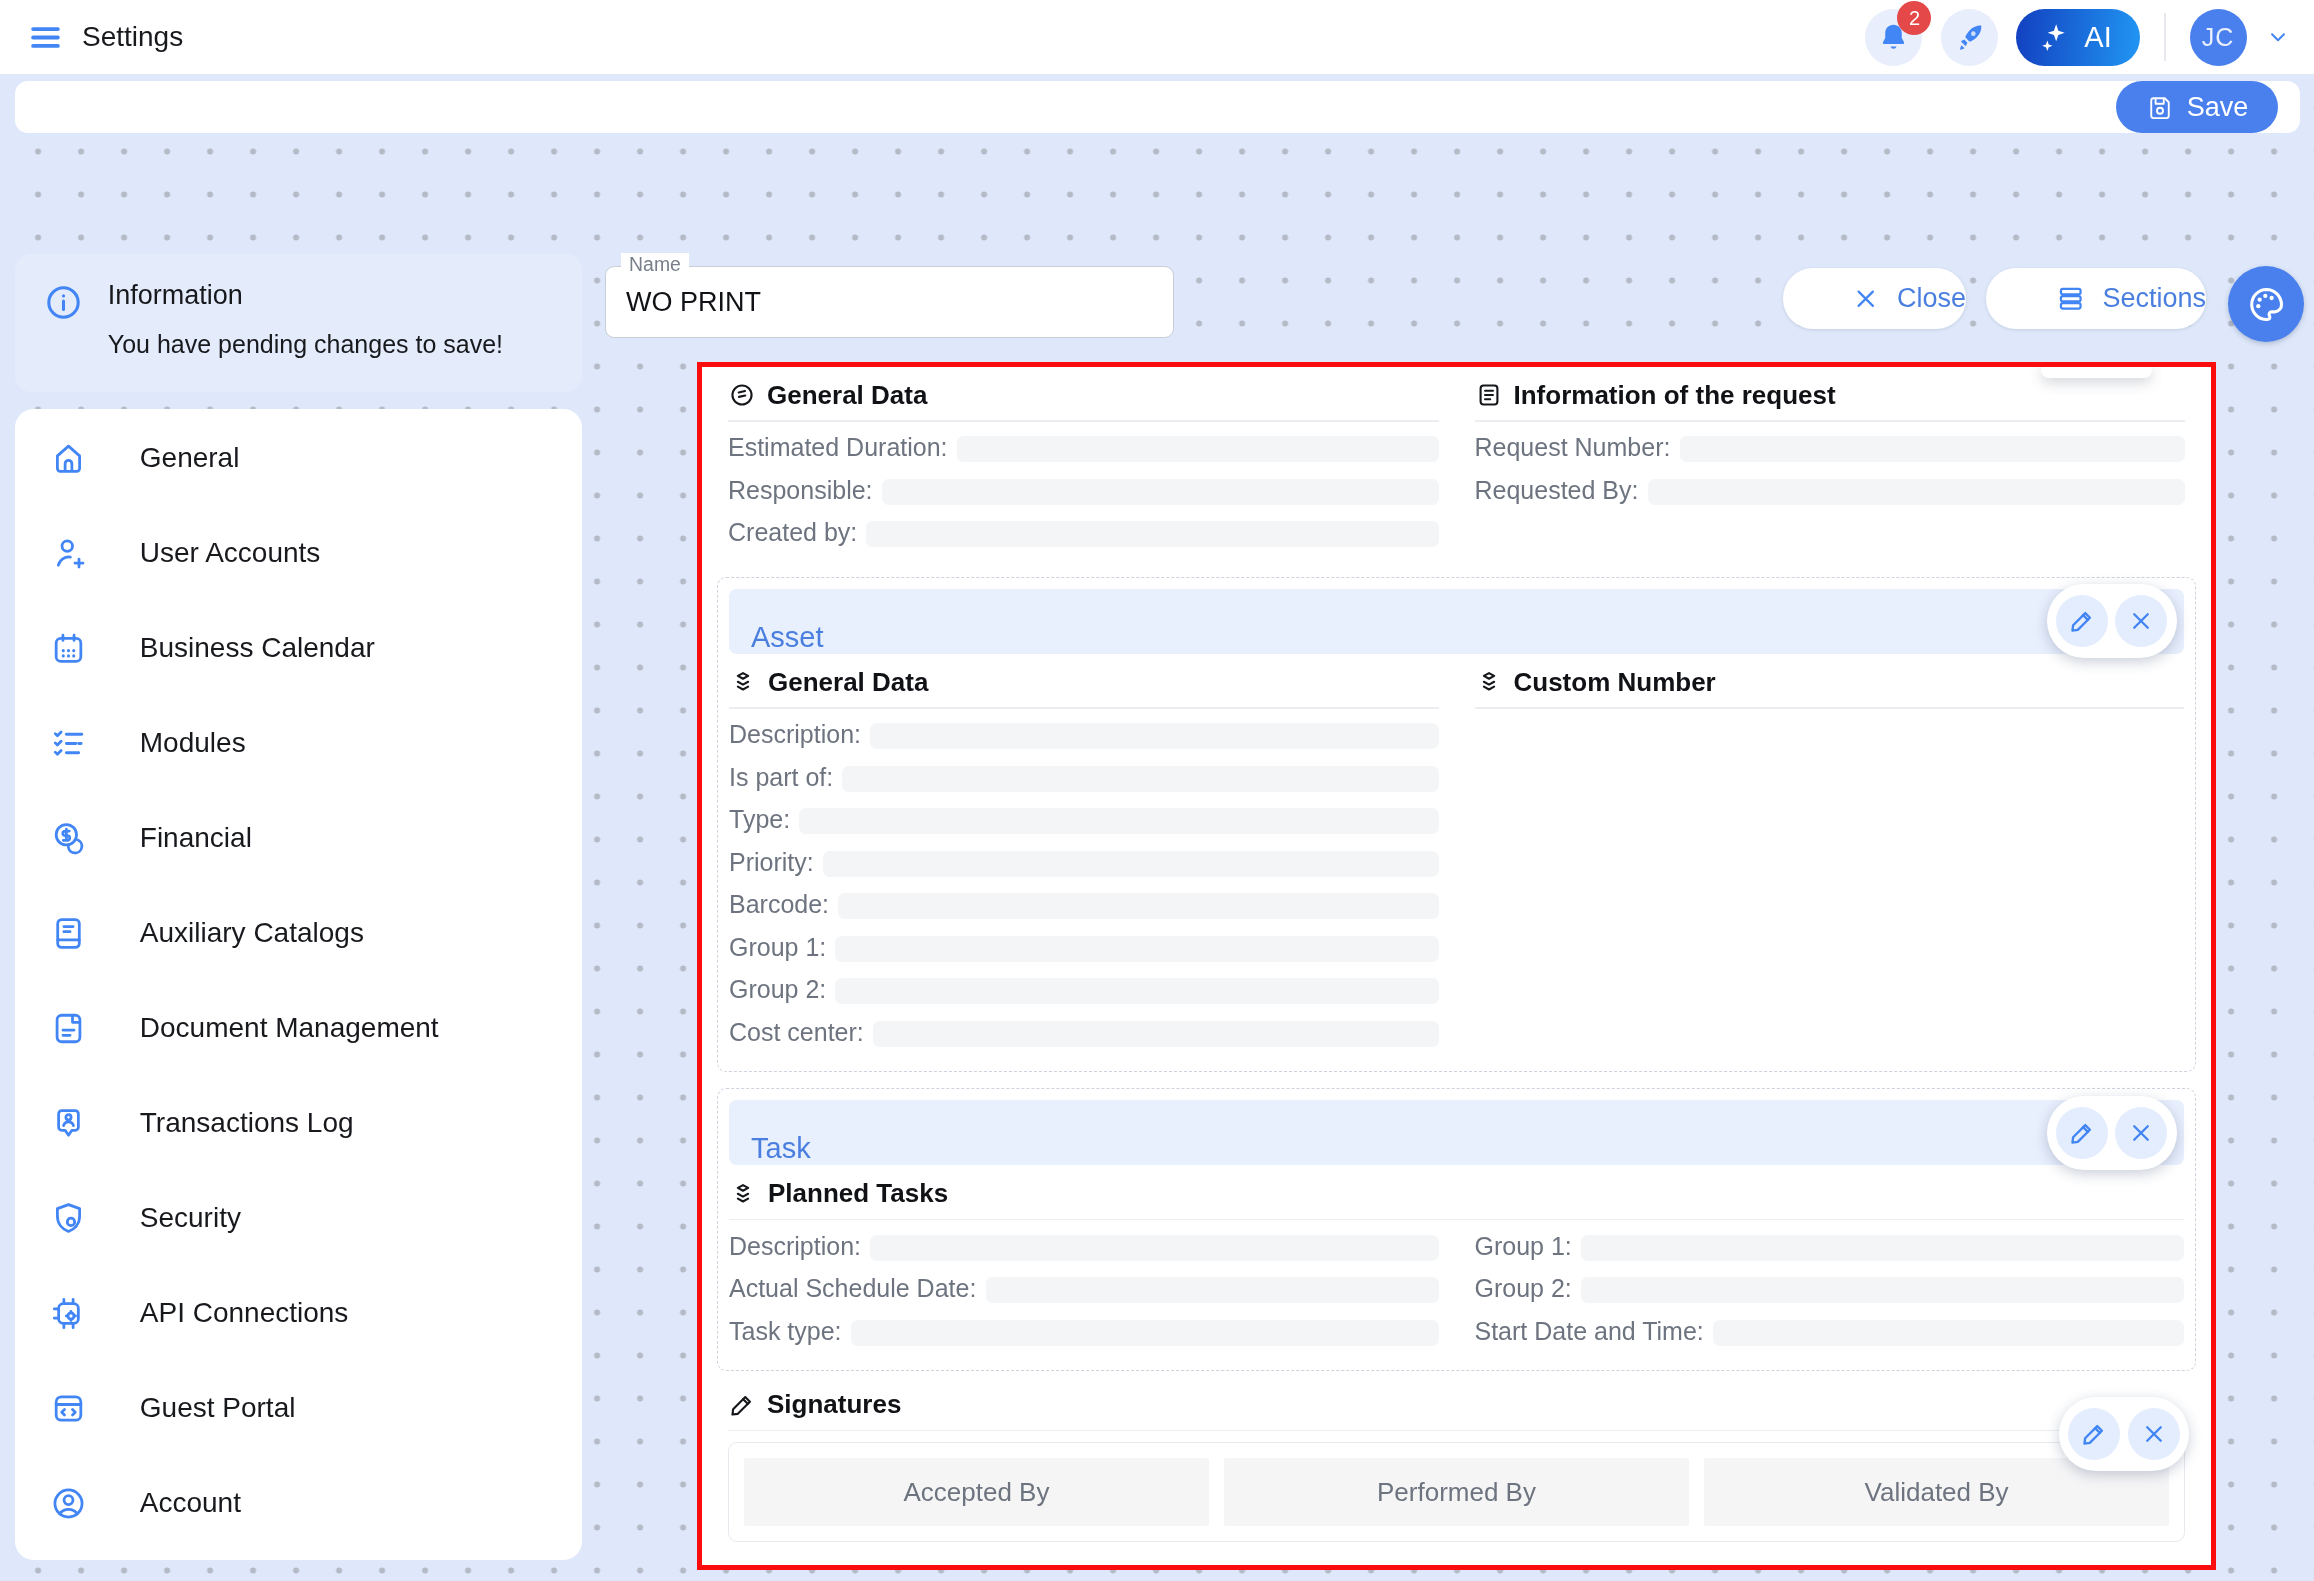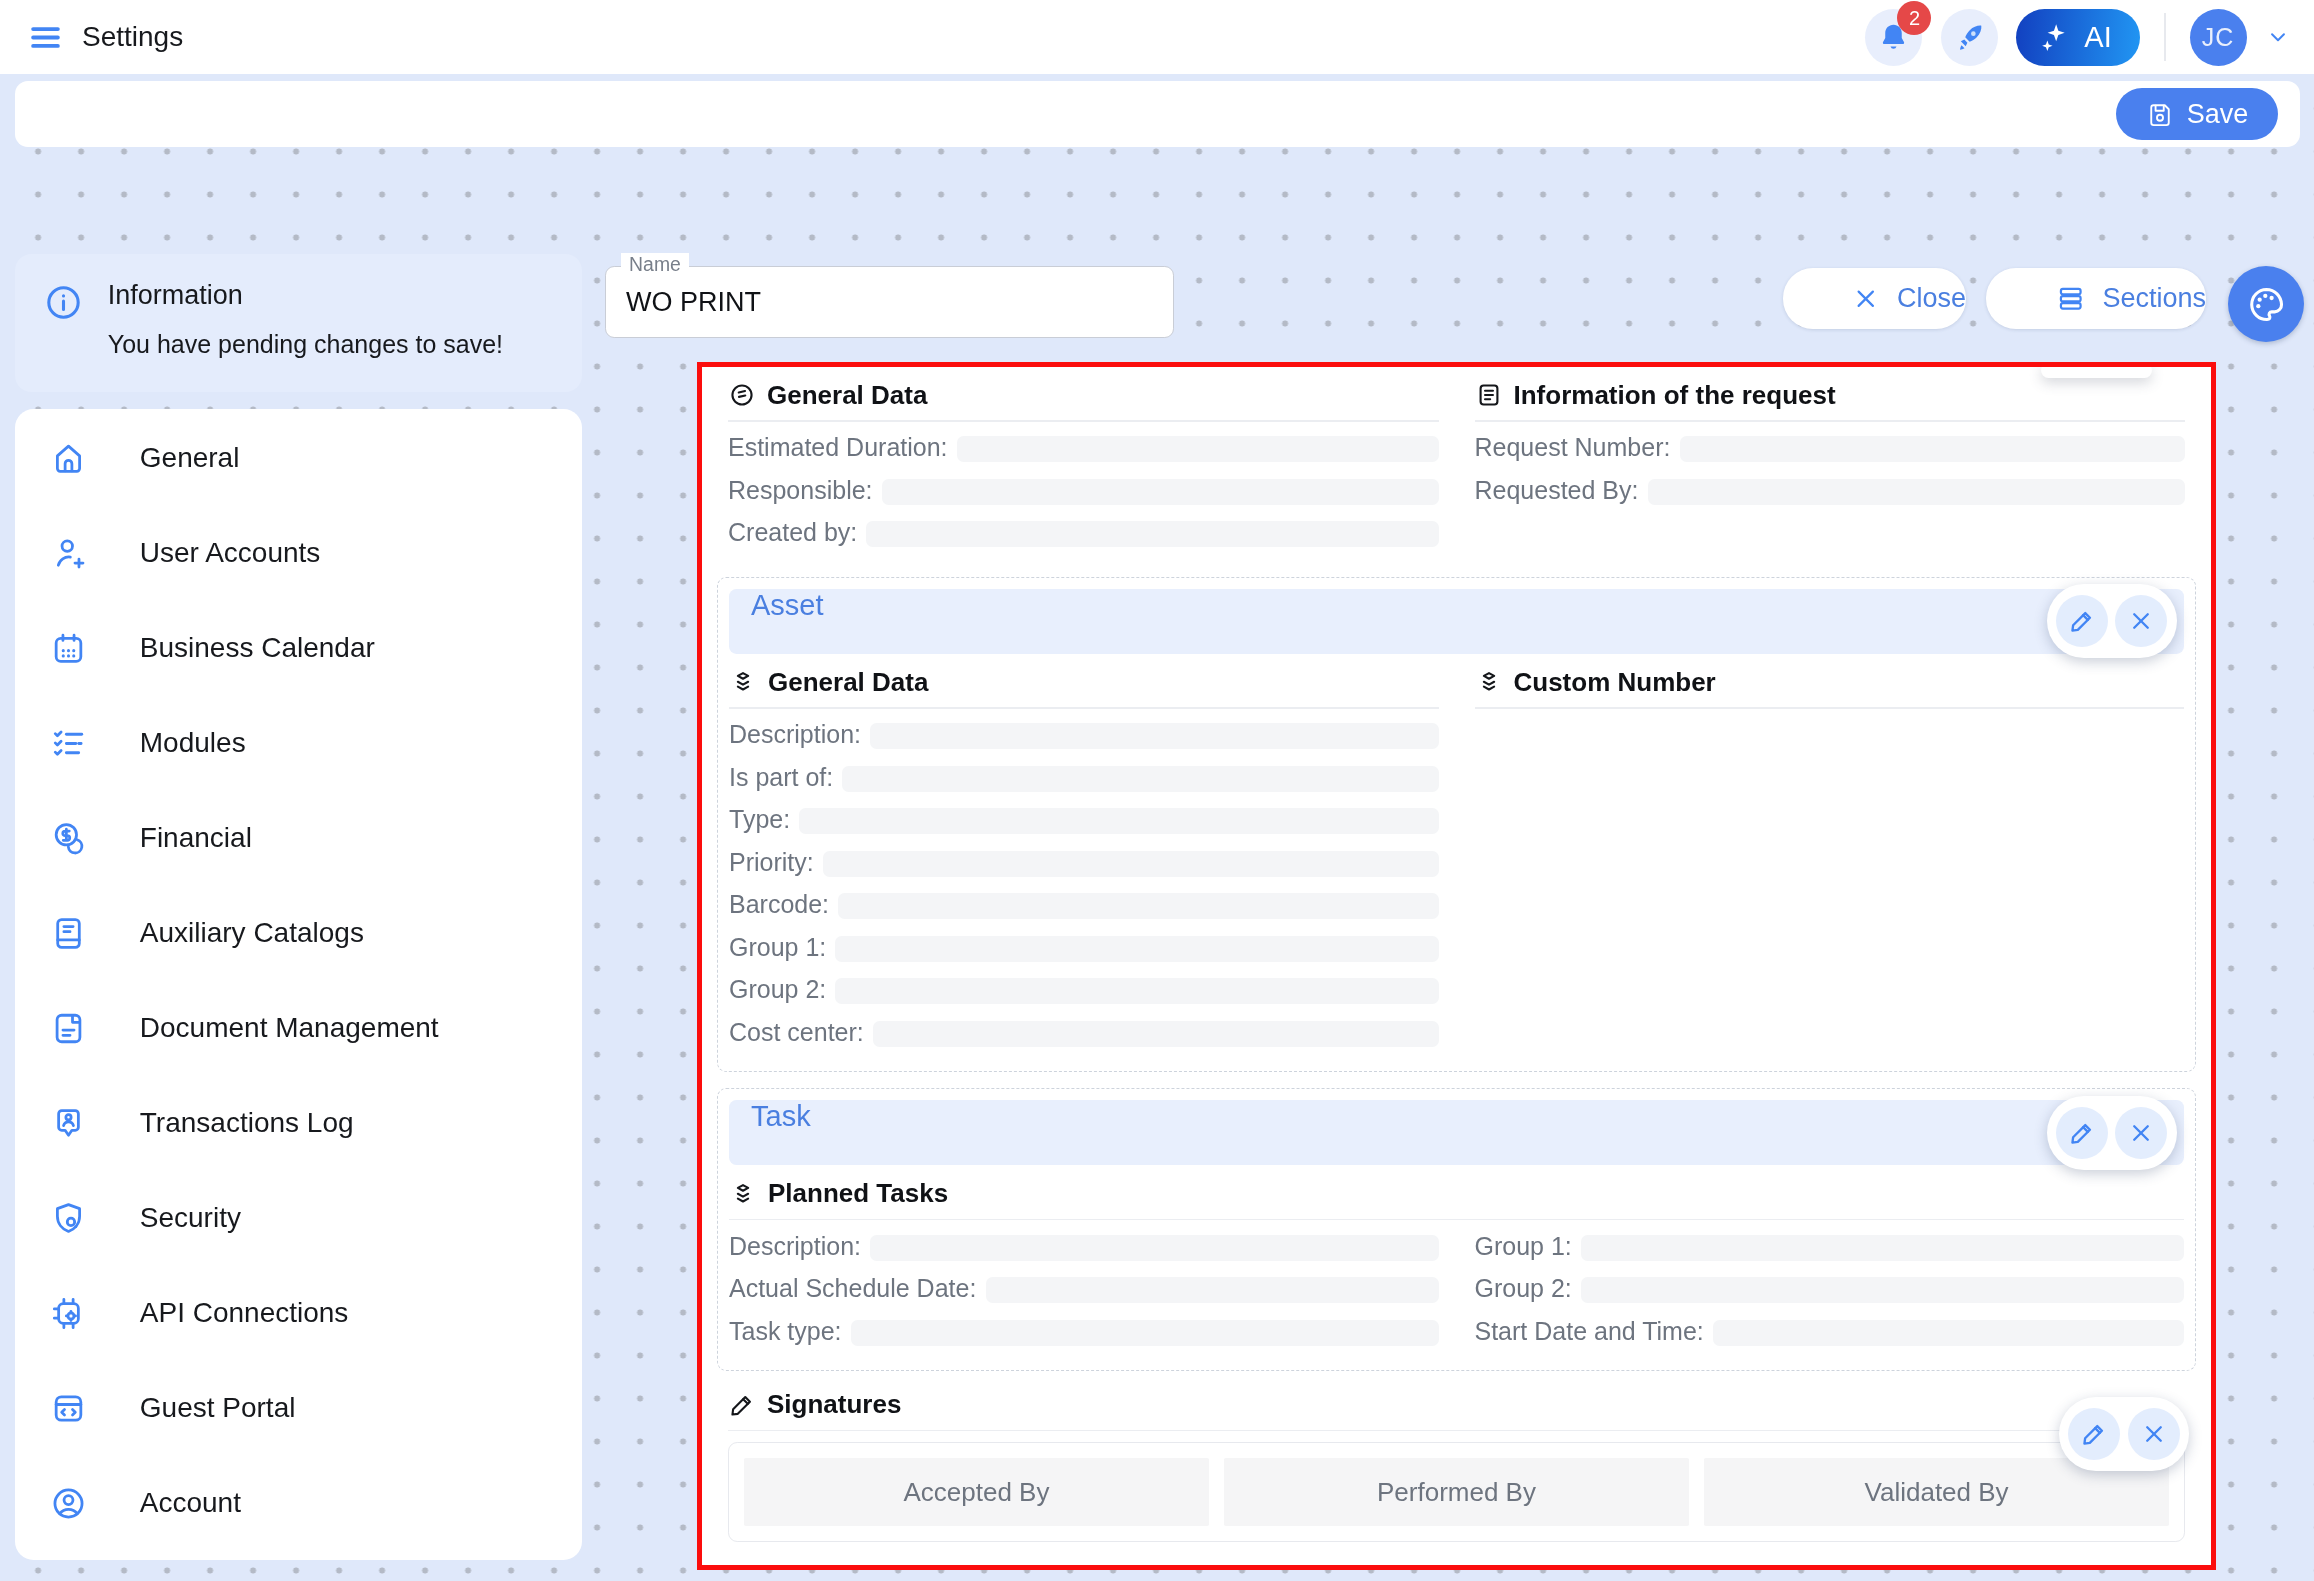--- a/index.html
+++ b/index.html
@@ -33,21 +33,21 @@
   .ai-btn { height:57px; border-radius:29px; padding:0 28px 0 22px; border:none; cursor:pointer;
     background:linear-gradient(95deg, var(--ai-start), var(--ai-end)); color:#fff;
     display:flex; align-items:center; gap:13px; font-size:29px; font-family:inherit; }
   .ai-btn .ic { width:33px; height:33px; }
   .divider { width:1.8px; height:48px; background:#e7e9ee; margin:0 5.5px; }
   .avatar { width:57px; height:57px; border-radius:50%; background:var(--primary); color:#e9effc;
     font-size:25px; display:flex; align-items:center; justify-content:center; letter-spacing:0.9px; cursor:pointer; }
   .caret { color:var(--icon-blue); width:26px; height:26px; cursor:pointer; }
 
   
-  .toolbar { position:absolute; left:14.8px; top:81px; width:2285px; height:66px; background:#fff;
+  .toolbar { position:absolute; left:14.8px; top:81px; width:2285px; height:52px; background:#fff;
     border-radius:13px; display:flex; align-items:center; justify-content:flex-end; padding:0 22px; }
   .save-btn { height:52px; border-radius:26px; background:var(--primary); color:#fff; font-size:27px;
     display:flex; align-items:center; gap:13px; padding:0 29.5px; border:none; cursor:pointer; font-family:inherit; }
   .save-btn .ic { width:28px; height:28px; } .save-btn .ic svg { stroke-width:1.6; }
 
   
   .info-card { position:absolute; left:14.8px; top:254px; width:567px; height:138px; background:var(--card-blue);
     border-radius:16.6px; padding:26px 28px; display:flex; gap:24px; }
   .info-icon { width:41px; height:41px; color:var(--icon-blue); flex:none; margin-top:1.8px; }
   .info-title { font-size:27px; margin-bottom:18.5px; }
@@ -86,21 +86,21 @@
   .doc-grid { display:grid; grid-template-columns:1fr 1fr; column-gap:36px; }
   .sec-head { display:flex; align-items:center; gap:11px; padding:5.5px 0 9.2px; }
   .sec-head .ic { width:28px; height:28px; color:#15171b; }
   .sec-head .t { font-size:26px; font-weight:bold; color:#101216; }
   .rule { height:1.8px; background:#ebedf1; margin-bottom:11px; }
   .frow { display:flex; align-items:flex-end; height:29.5px; margin-bottom:13px; }
   .frow .fl { font-size:25px; color:#6d747f; white-space:nowrap; }
   .frow .fbar { flex:1; height:26px; background:var(--bar-bg); border-radius:6.5px; margin-left:9.2px; }
 
   .block { border:1.8px dashed var(--dash); border-radius:9.2px; margin:16.6px -11px 0; padding:11px; position:relative; }
-  .block-head { height:65px; background:var(--sec-bg); border-radius:7.4px; display:flex; align-items:flex-start;
+  .block-head { height:65px; background:var(--sec-bg); border-radius:7.4px; display:flex; align-items:flex-end;
     padding:0 22px; position:relative; margin-bottom:7.4px; }
   .block-head .bt { font-size:29px; color:var(--sec-text); }
   .tools { position:absolute; right:7.4px; top:-4.6px; height:74px; background:#fff; border-radius:37px;
     display:flex; align-items:center; gap:7.4px; padding:0 9.2px; box-shadow:0 3.7px 13px rgba(40,60,100,.25); z-index:2; }
   .tool { width:52px; height:52px; border-radius:50%; background:#e3edfd; color:var(--icon-blue);
     display:flex; align-items:center; justify-content:center; border:none; cursor:pointer; }
   .tool .ic { width:28px; height:28px; } .tool .ic svg { stroke-width:2; }
 
   .sig-wrap { position:relative; margin-top:13px; }
   .sig-wrap .tools { top:13px; right:-3.7px; }

